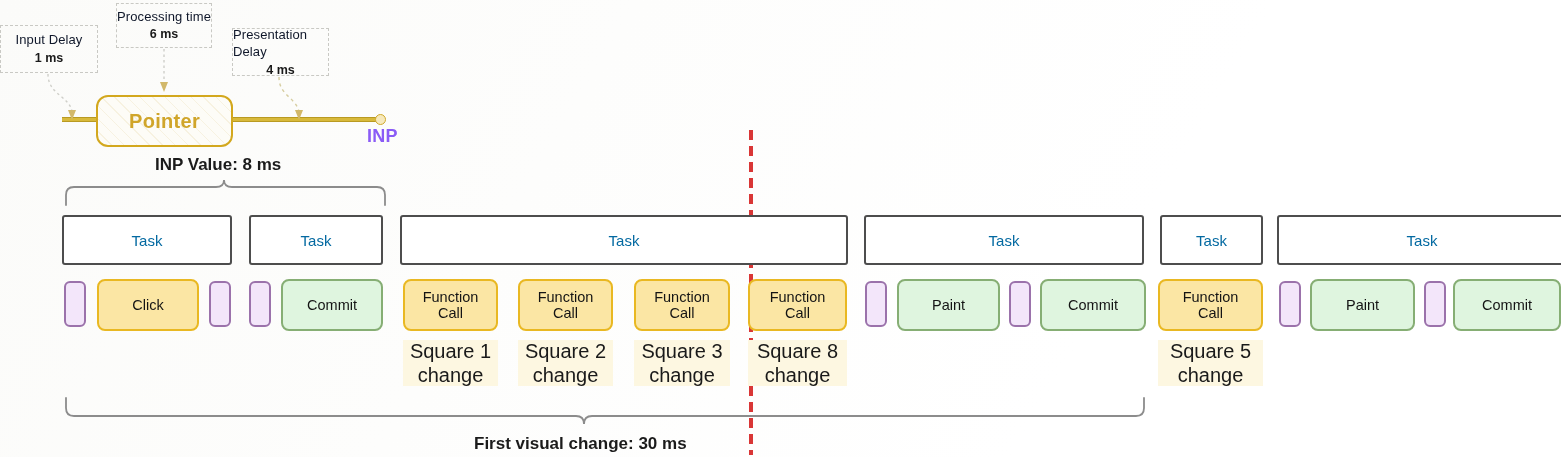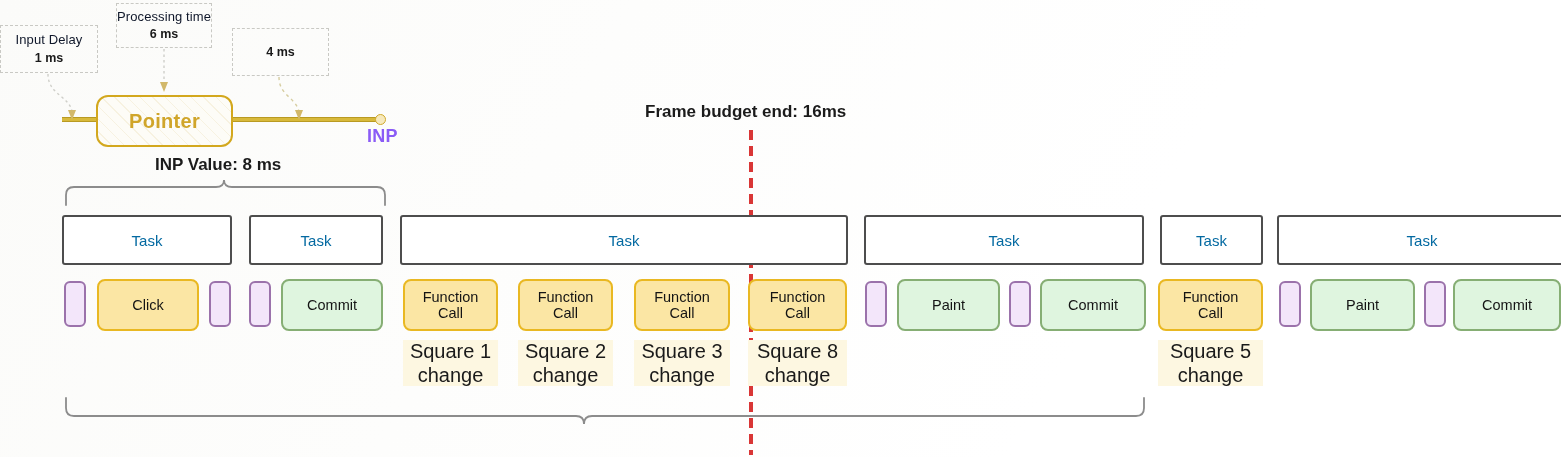--- a/index.html
+++ b/index.html
@@ -167,20 +167,21 @@
   <div id="annot-layer">
       <div class="annot" style="left: 0px; top: 25px; width: 98px; height: 48px;">
         <span class="a-title">Input Delay</span>
         <span class="a-val">1 ms</span>
       </div>
       <div class="annot" style="left: 116px; top: 3px; width: 96px; height: 45px;">
         <span class="a-title">Processing time</span>
         <span class="a-val">6 ms</span>
       </div>
       <div class="annot" style="left: 232px; top: 28px; width: 97px; height: 48px;">
+        <span class="a-title">Presentation Delay</span>
         <span class="a-val">4 ms</span>
       </div>
     </div>
 
   <div class="track" style="left:62px; top:117px; width:40px;"></div>
   <div class="track" style="left:228px; top:117px; width:155px;"></div>
 
   <div class="pointer-box" style="left:96px; top:95px; width:137px; height:52px;">
     <span class="p-label">Pointer</span>
   </div>
@@ -198,21 +199,21 @@
 
     <path d="M 279 77 C 279 96, 296 97, 299 112" fill="none" stroke="#d6cda0" stroke-width="1.4" stroke-dasharray="3,3.5"></path>
     <polygon points="299,120 295,110 303,110" fill="#d2b86a"></polygon>
 
     <path d="M 66 205 L 66 195 Q 66 187 74 187 L 216 187 Q 224 187 224 180 Q 224 187 232 187 L 377 187 Q 385 187 385 195 L 385 205" fill="none" stroke="#8c8c8c" stroke-width="1.8" stroke-linecap="round"></path>
 
     <path d="M 66 398 L 66 408 Q 66 416 74 416 L 576 416 Q 584 416 584 424 Q 584 416 592 416 L 1136 416 Q 1144 416 1144 408 L 1144 398" fill="none" stroke="#8c8c8c" stroke-width="1.8" stroke-linecap="round"></path>
   </svg>
 
   <div class="big-label" style="left:155px; top:155px;">INP Value: 8 ms</div>
-  <div class="big-label" style="left:645px; top:102px;">Frame budget end: 16ms</div>
+  <div class="big-label" style="left:474px; top:434px;">First visual change: 30 ms</div>
 
   <div class="budget-line" style="left:749px; top:130px; height:325px;"></div>
 
   <div id="task-layer">
       <div class="task" style="left: 62px; top: 215px; width: 170px; height: 50px;">Task</div>
       <div class="task" style="left: 249px; top: 215px; width: 134px; height: 50px;">Task</div>
       <div class="task" style="left: 400px; top: 215px; width: 448px; height: 50px;">Task</div>
       <div class="task" style="left: 864px; top: 215px; width: 280px; height: 50px;">Task</div>
       <div class="task" style="left: 1160px; top: 215px; width: 103px; height: 50px;">Task</div>
       <div class="task" style="left: 1277px; top: 215px; width: 290px; height: 50px;">Task</div>

